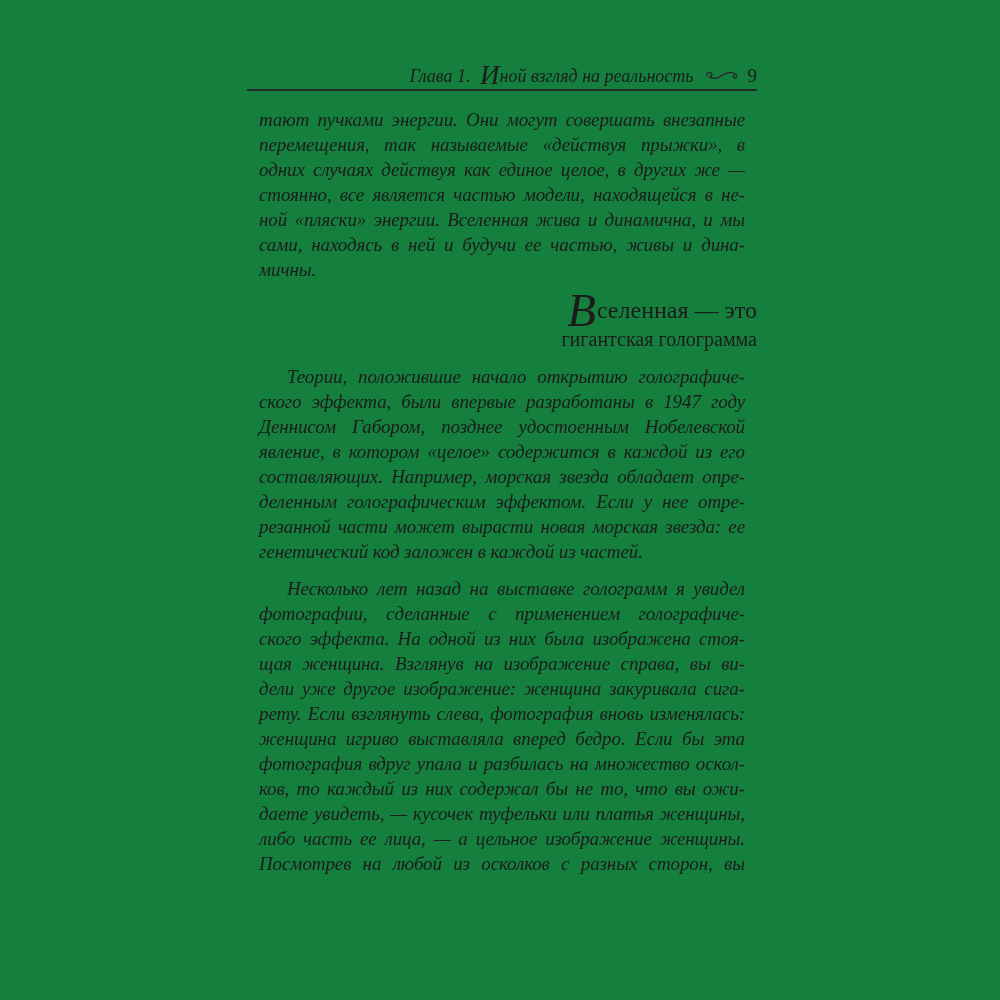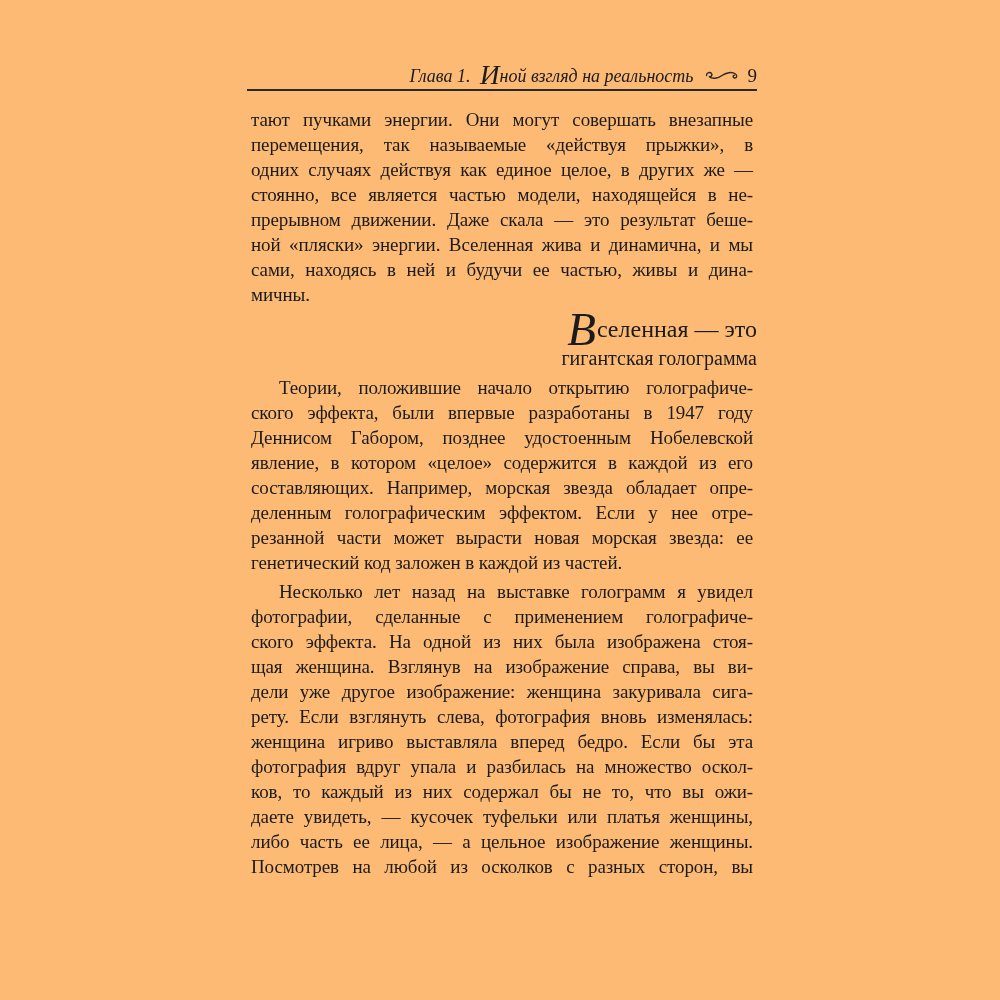--- a/index.html
+++ b/index.html
@@ -8,21 +8,21 @@
     width: 1000px;
     height: 1000px;
     background: #ffffff;
     font-family: "Liberation Serif", "DejaVu Serif", serif;
     color: #1b1b1b;
   }
   .page {
     position: relative;
     width: 1000px;
     height: 1000px;
-    background: #fdba74;
+    background: #15803d;
     overflow: hidden;
   }
   .column {
     position: absolute;
     left: 247px;
     top: 63px;
     width: 510px;
   }
   
   .header-line {
@@ -55,21 +55,21 @@
     border: none;
     border-top: 2px solid #2a2a2a;
     margin: 1px 0 0 0;
   }
   
   .body-text {
     margin-top: 16px;
     font-size: 19px;
     line-height: 25px;
   }
-  .paragraph { margin: 4px; }
+  .paragraph { margin: 12px; font-style: italic; }
   .line {
     text-align: justify;
     text-align-last: justify;
     text-justify: inter-word;
     letter-spacing: -0.1px;
   }
   .line.lastline { text-align-last: left; }
   .line.indent { text-indent: 28px; }
   
   .section-heading {
@@ -110,21 +110,20 @@
       </div>
       <hr class="header-rule">
     </header>
 
     <main class="body-text">
       <div class="paragraph">
           <div class="line">тают пучками энергии. Они могут совершать внезапные</div>
           <div class="line">перемещения, так называемые «действуя прыжки», в</div>
           <div class="line">одних случаях действуя как единое целое, в других же —</div>
           <div class="line">стоянно, все является частью модели, находящейся в не-</div>
-          <div class="line">прерывном движении. Даже скала — это результат беше-</div>
           <div class="line">ной «пляски» энергии. Вселенная жива и динамична, и мы</div>
           <div class="line">сами, находясь в ней и будучи ее частью, живы и дина-</div>
           <div class="line lastline">мичны.</div>
         </div>
 
       <h2 class="section-heading">
         <div class="h-line1">
           <span class="heading-initial">В</span><span>селенная — это</span>
         </div>
         <div class="h-line2">гигантская голограмма</div>

